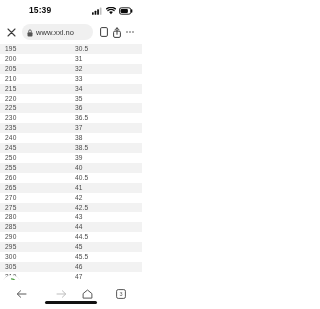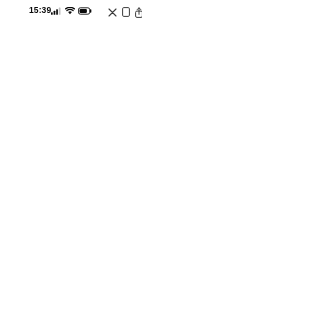--- a/index.html
+++ b/index.html
@@ -5,21 +5,21 @@
   * { margin:0; padding:0; box-sizing:border-box; }
   html,body{
     width:142px; height:309px;
     background:#ffffff;
     font-family:"Liberation Sans", sans-serif;
     overflow:hidden;
   }
   #app{
     position:relative;
     width:142px; height:309px;
-    display:flex; flex-direction:row;
+    display:flex; flex-direction:column;
     background:#ffffff;
   }
 
   
   .statusbar{
     height:20px;
     flex:0 0 20px;
     display:flex; align-items:center;
     padding:0 9px;
     background:#ffffff;
@@ -186,20 +186,29 @@
     </div>
   </div>
 
   <div class="addrbar">
     <div class="ab-close">
       <svg width="9" height="9" viewBox="0 0 9 9">
         <path d="M1 1 L8 8 M8 1 L1 8" stroke="#3c3c3c" stroke-width="1.1" stroke-linecap="round"></path>
       </svg>
     </div>
 
+    <div class="urlpill">
+      <span class="ab-lock">
+        <svg width="6" height="8" viewBox="0 0 6 8">
+          <rect x="0.5" y="3.3" width="5" height="4.2" rx="1" fill="#555555"></rect>
+          <path d="M1.7 3.3 V2.2 a1.3 1.3 0 0 1 2.6 0 V3.3" fill="none" stroke="#555555" stroke-width="0.85"></path>
+        </svg>
+      </span>
+      <span class="ab-url">www.xxl.no</span>
+    </div>
 
     <div class="ab-btn">
       <svg width="8" height="10" viewBox="0 0 8 10">
         <rect x="0.6" y="0.6" width="6.8" height="8.8" rx="1.2" fill="none" stroke="#3c3c3c" stroke-width="1"></rect>
       </svg>
     </div>
 
     <div class="ab-btn">
       <svg width="8" height="11" viewBox="0 0 8 11">
         <rect x="0.6" y="4.1" width="6.8" height="6.3" rx="1.3" fill="none" stroke="#3c3c3c" stroke-width="1"></rect>

